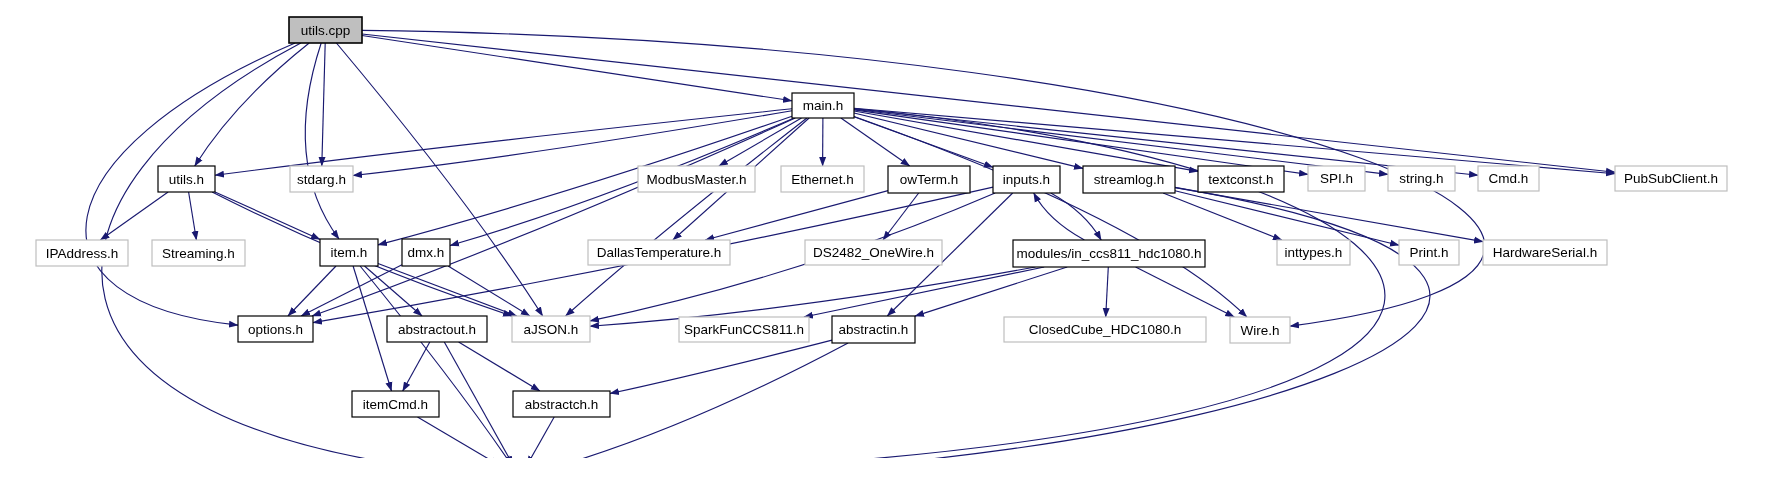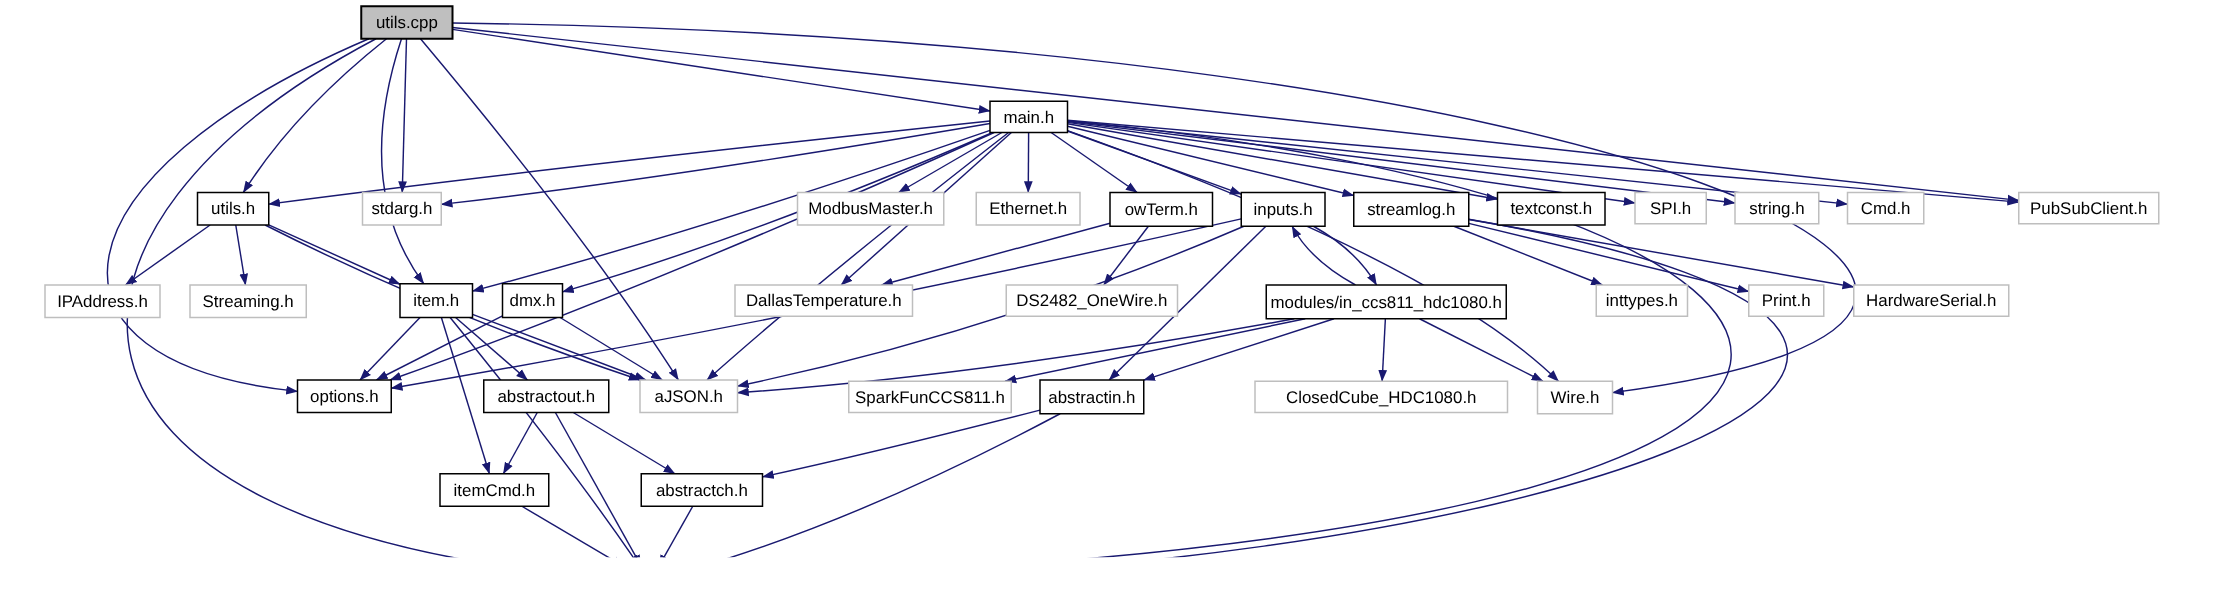--- a/index.html
+++ b/index.html
@@ -7,20 +7,21 @@
     padding: 0;
     background: #ffffff;
     font-family: "Liberation Sans", "DejaVu Sans", sans-serif;
   }
   #stage {
     position: relative;
     width: 1770px;
     height: 446px;
     background: #ffffff;
     overflow: hidden;
+    margin-top: 12px;
   }
   svg { display: block; }
   .node-label {
     font-family: "Liberation Sans", "DejaVu Sans", sans-serif;
     font-size: 13.5px;
     fill: #000000;
     text-anchor: middle;
     cursor: pointer;
   }
   .edge-path {

